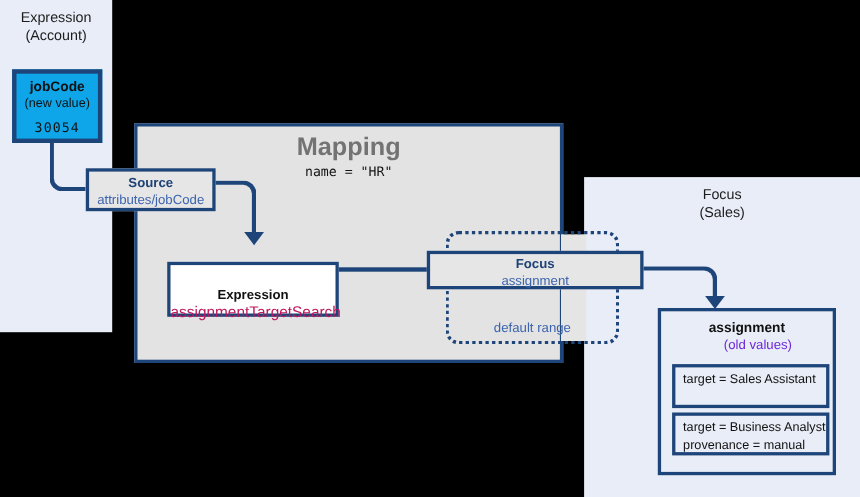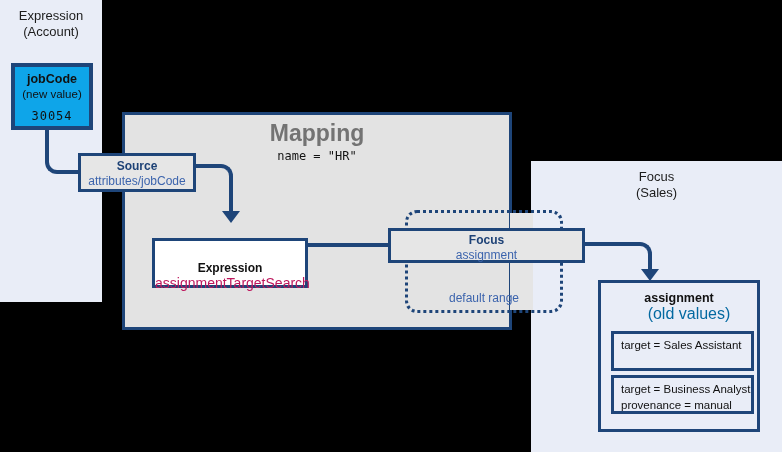--- a/index.html
+++ b/index.html
@@ -59,21 +59,21 @@
     border-top:4px solid #1e4579; border-right:4px solid #1e4579; border-top-right-radius:12px; }
   .arrow-down { position:absolute; width:0; height:0; z-index:3;
     border-left:9px solid transparent; border-right:9px solid transparent; border-top:12px solid #1e4579; }
   .arrow-expression { left:222px; top:211px; }
   .arrow-assignment { left:641px; top:269px; }
 
   
   .assignment-box { position:absolute; left:598px; top:280px; width:162px; height:152px;
     background:#e9edf7; border:3px solid #1e4579; z-index:4; text-align:center; }
   .assignment-box .t { font-weight:bold; font-size:12.5px; color:#111; margin-top:8px; line-height:15px; }
-  .assignment-box .s { font-size:16px; color:#0369a1; line-height:15px;padding-left:20px; }
+  .assignment-box .s { font-size:12px; color:#6d28d9; line-height:15px;padding-left:20px; }
   .value-box { position:absolute; left:10px; width:143px; background:#e9edf7;
     border:3px solid #1e4579; text-align:left; font-size:11.5px; color:#111;
     line-height:16px; padding:3px 0 0 7px; }
   .value-box-1 { top:48px; height:40px; }
   .value-box-2 { top:92px; height:39px; }
 </style>
 </head>
 <body>
 
 <div class="canvas">

